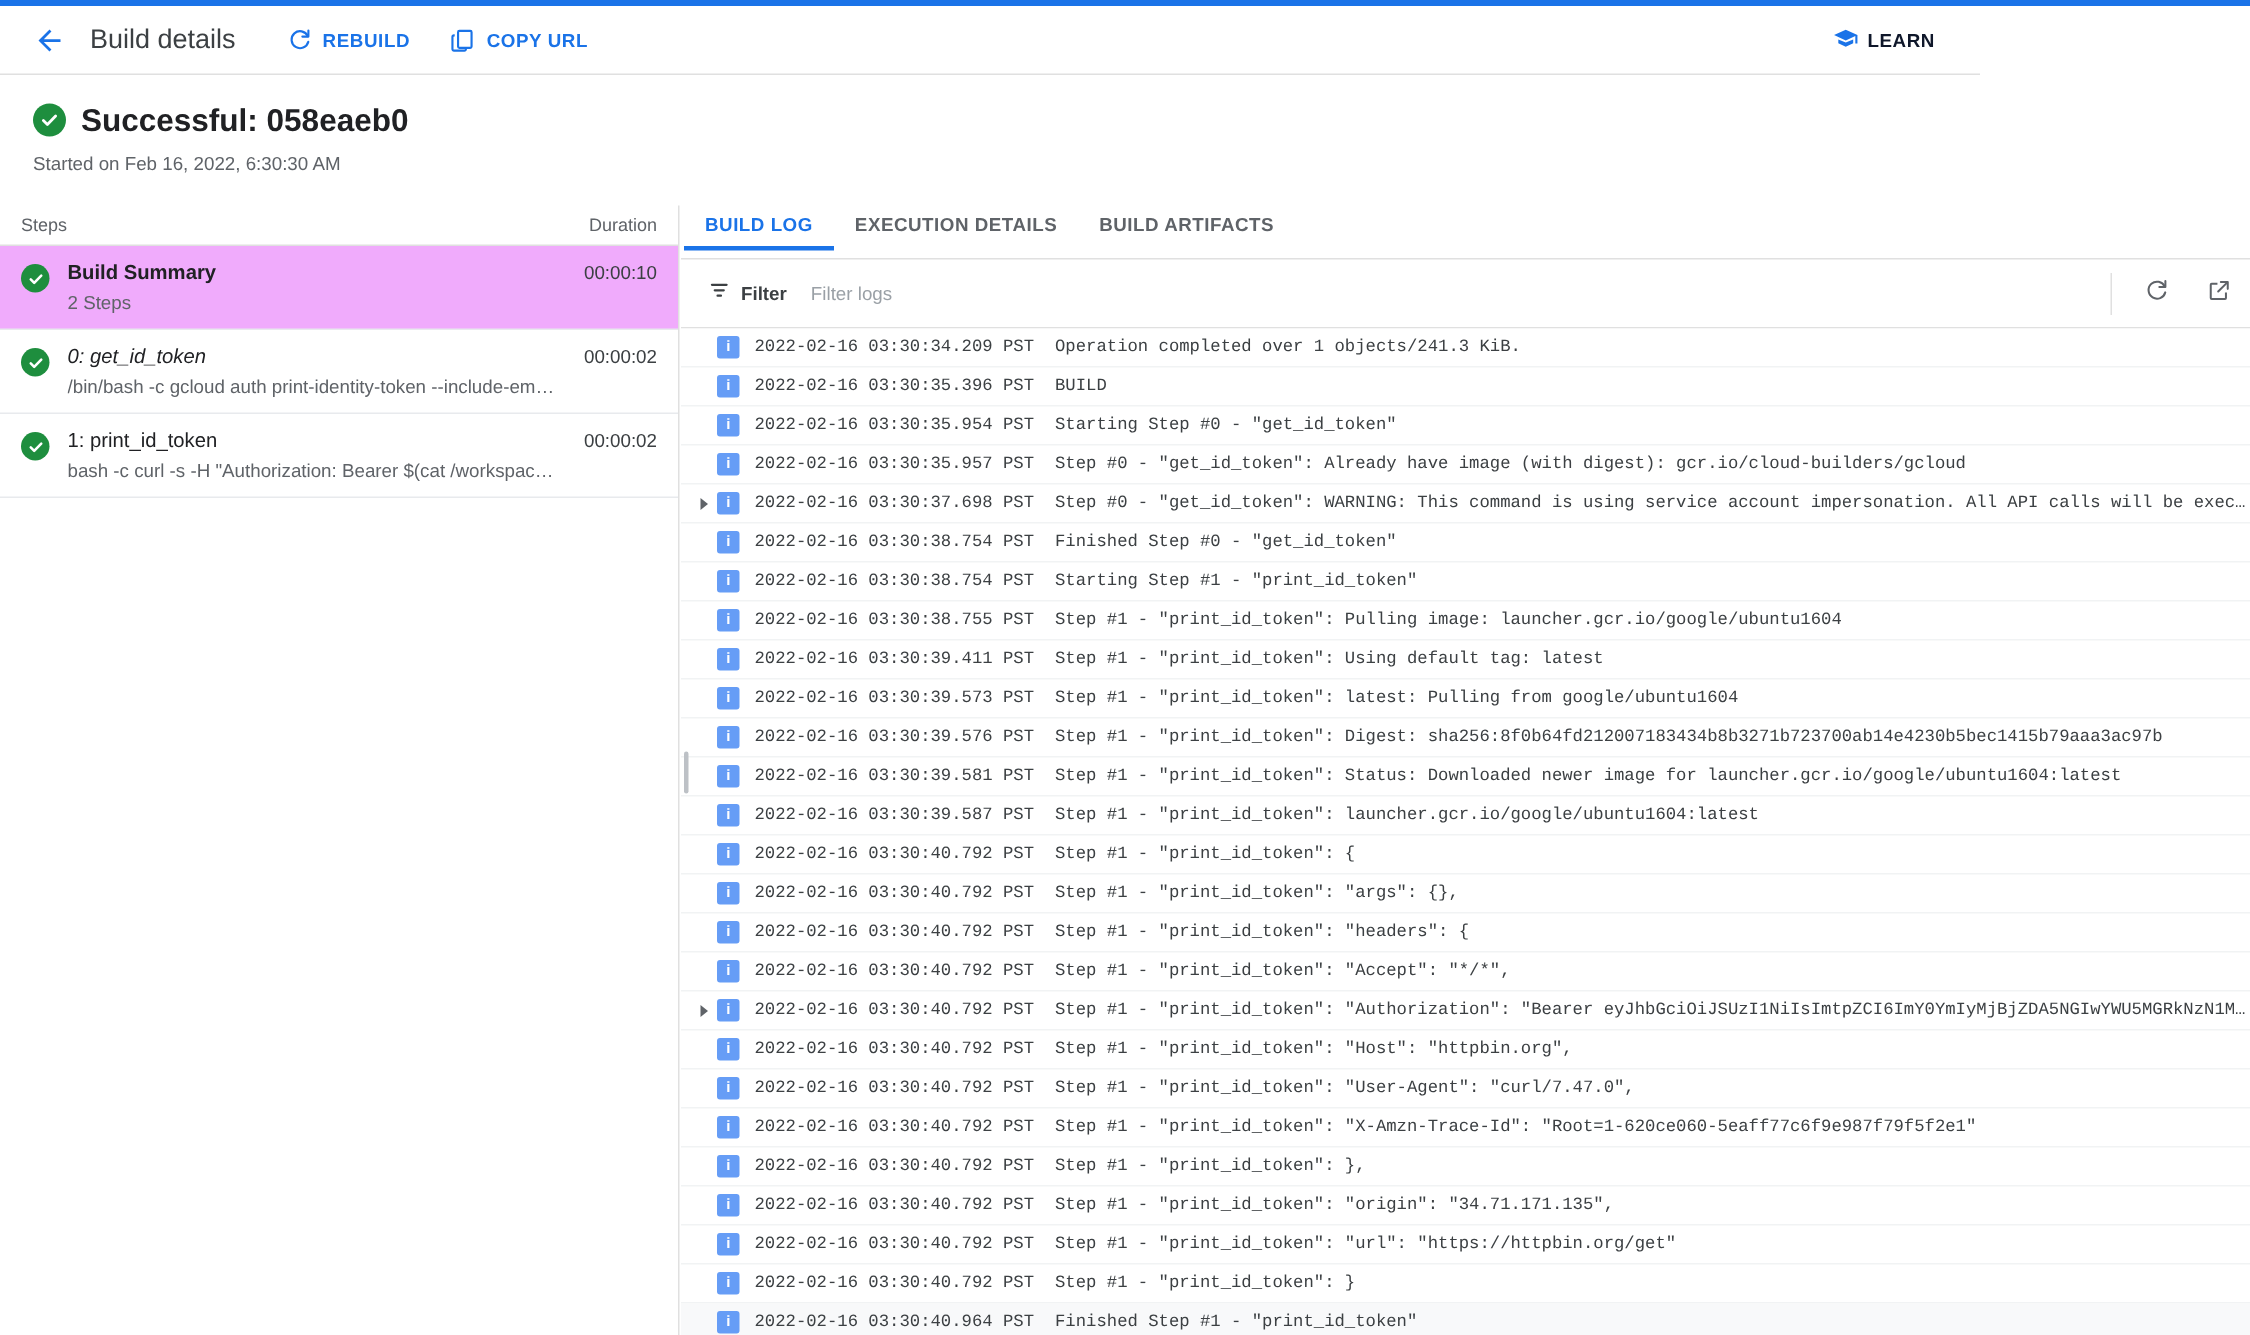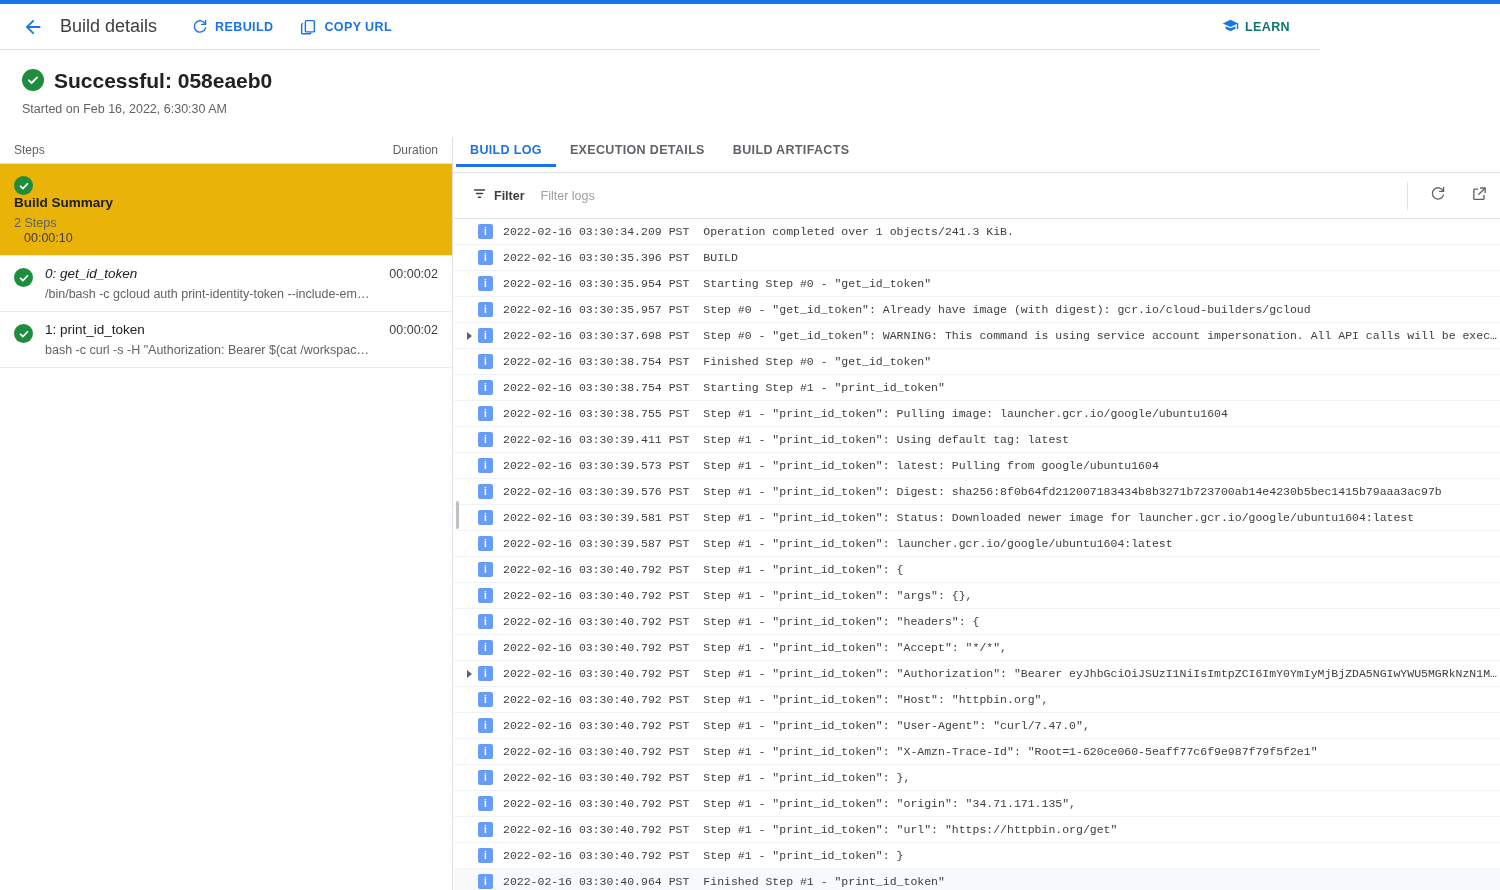--- a/index.html
+++ b/index.html
@@ -65,21 +65,21 @@
     letter-spacing: .4px;
     cursor: pointer;
     white-space: nowrap;
   }
   .action-btn svg { display: block; }
   .appbar-spacer { flex: 1 1 auto; }
   .learn-btn {
     display: flex;
     align-items: center;
     gap: 6px;
-    color: #0f766e;
+    color: #0f172a;
     font-size: 12.5px;
     font-weight: bold;
     letter-spacing: .4px;
     cursor: pointer;
     white-space: nowrap;
     margin-right: 14px;
   }
 
   
   .summary {
@@ -160,21 +160,21 @@
   }
   .steps-head .col-dur { margin-left: auto; text-align: center; }
   .step-row {
     display: flex;
     align-items: flex-start;
     padding: 10px 14px 10px 14px;
     border-bottom: 1px solid #e8eaed;
     cursor: pointer;
     min-height: 52px;
   }
-  .step-row.selected { background: #eab308; flex-direction: column; }
+  .step-row.selected { background: #f0abfc; }
   .step-icon { margin-top: 2px; margin-right: 12px; }
   .step-texts { flex: 1 1 auto; min-width: 0; }
   .step-name {
     font-size: 13.5px;
     color: #202124;
     white-space: nowrap;
     overflow: hidden;
     text-overflow: ellipsis;
   }
   .step-name.bold { font-weight: bold; }

